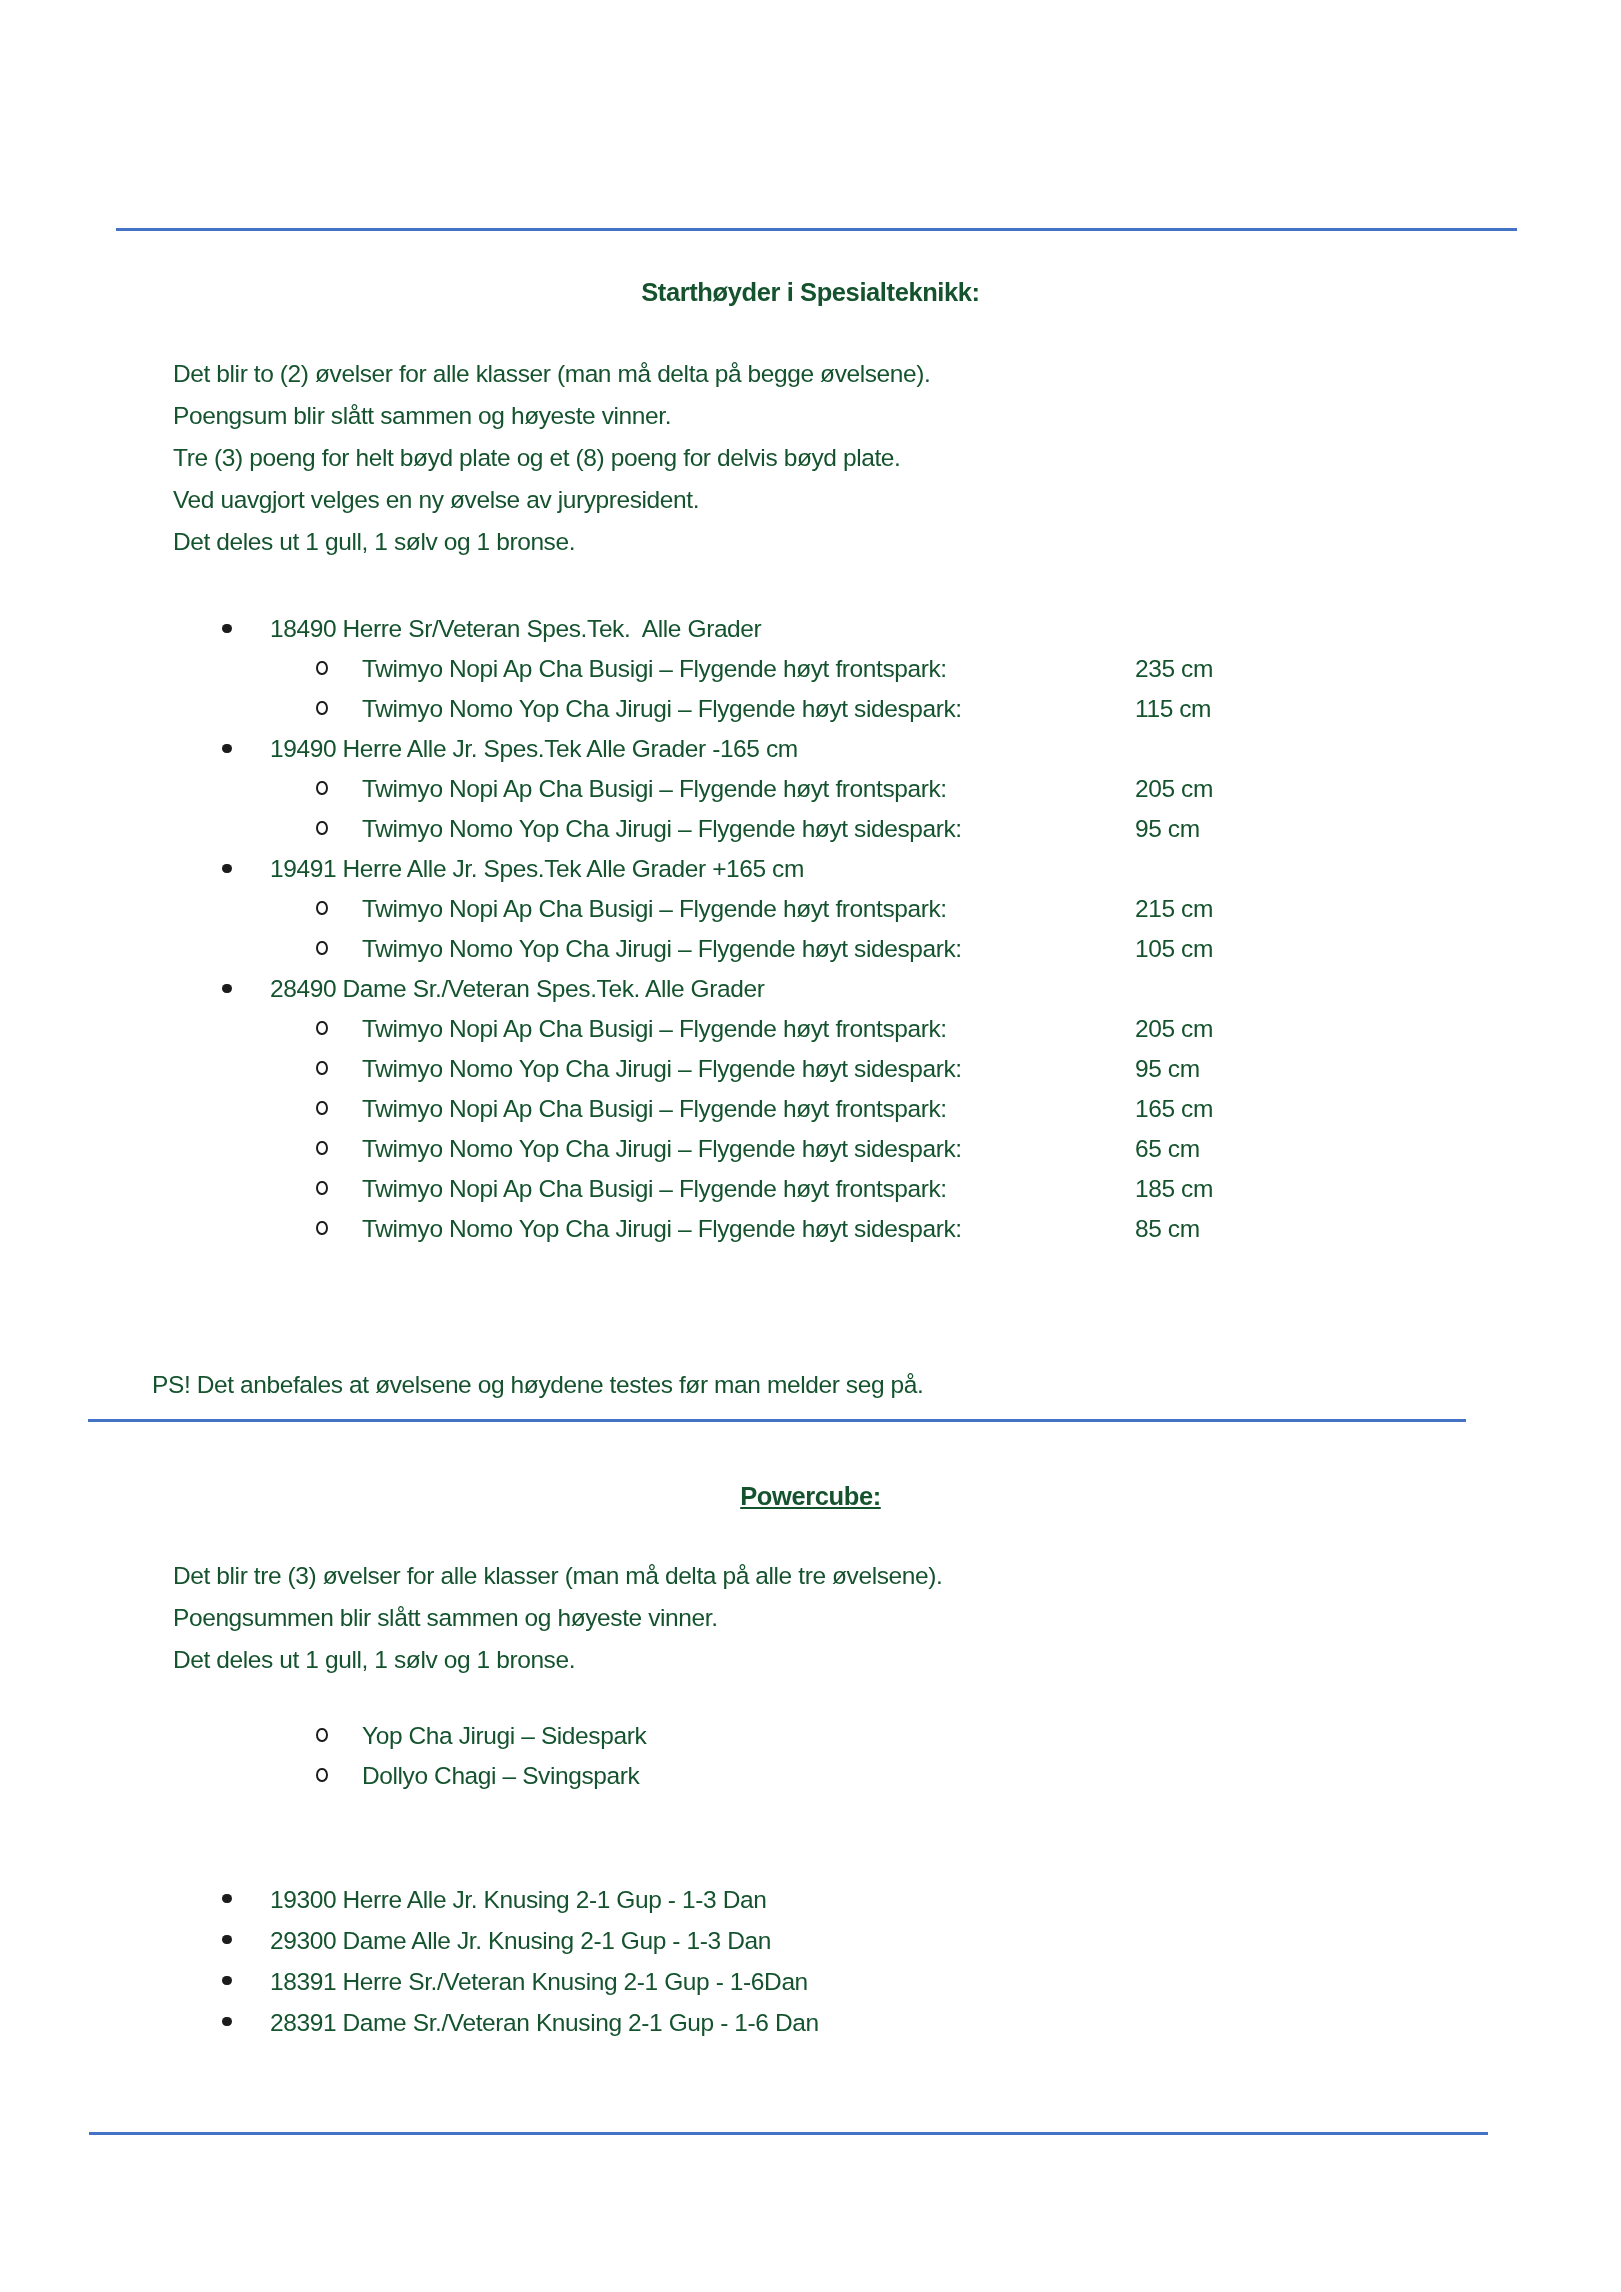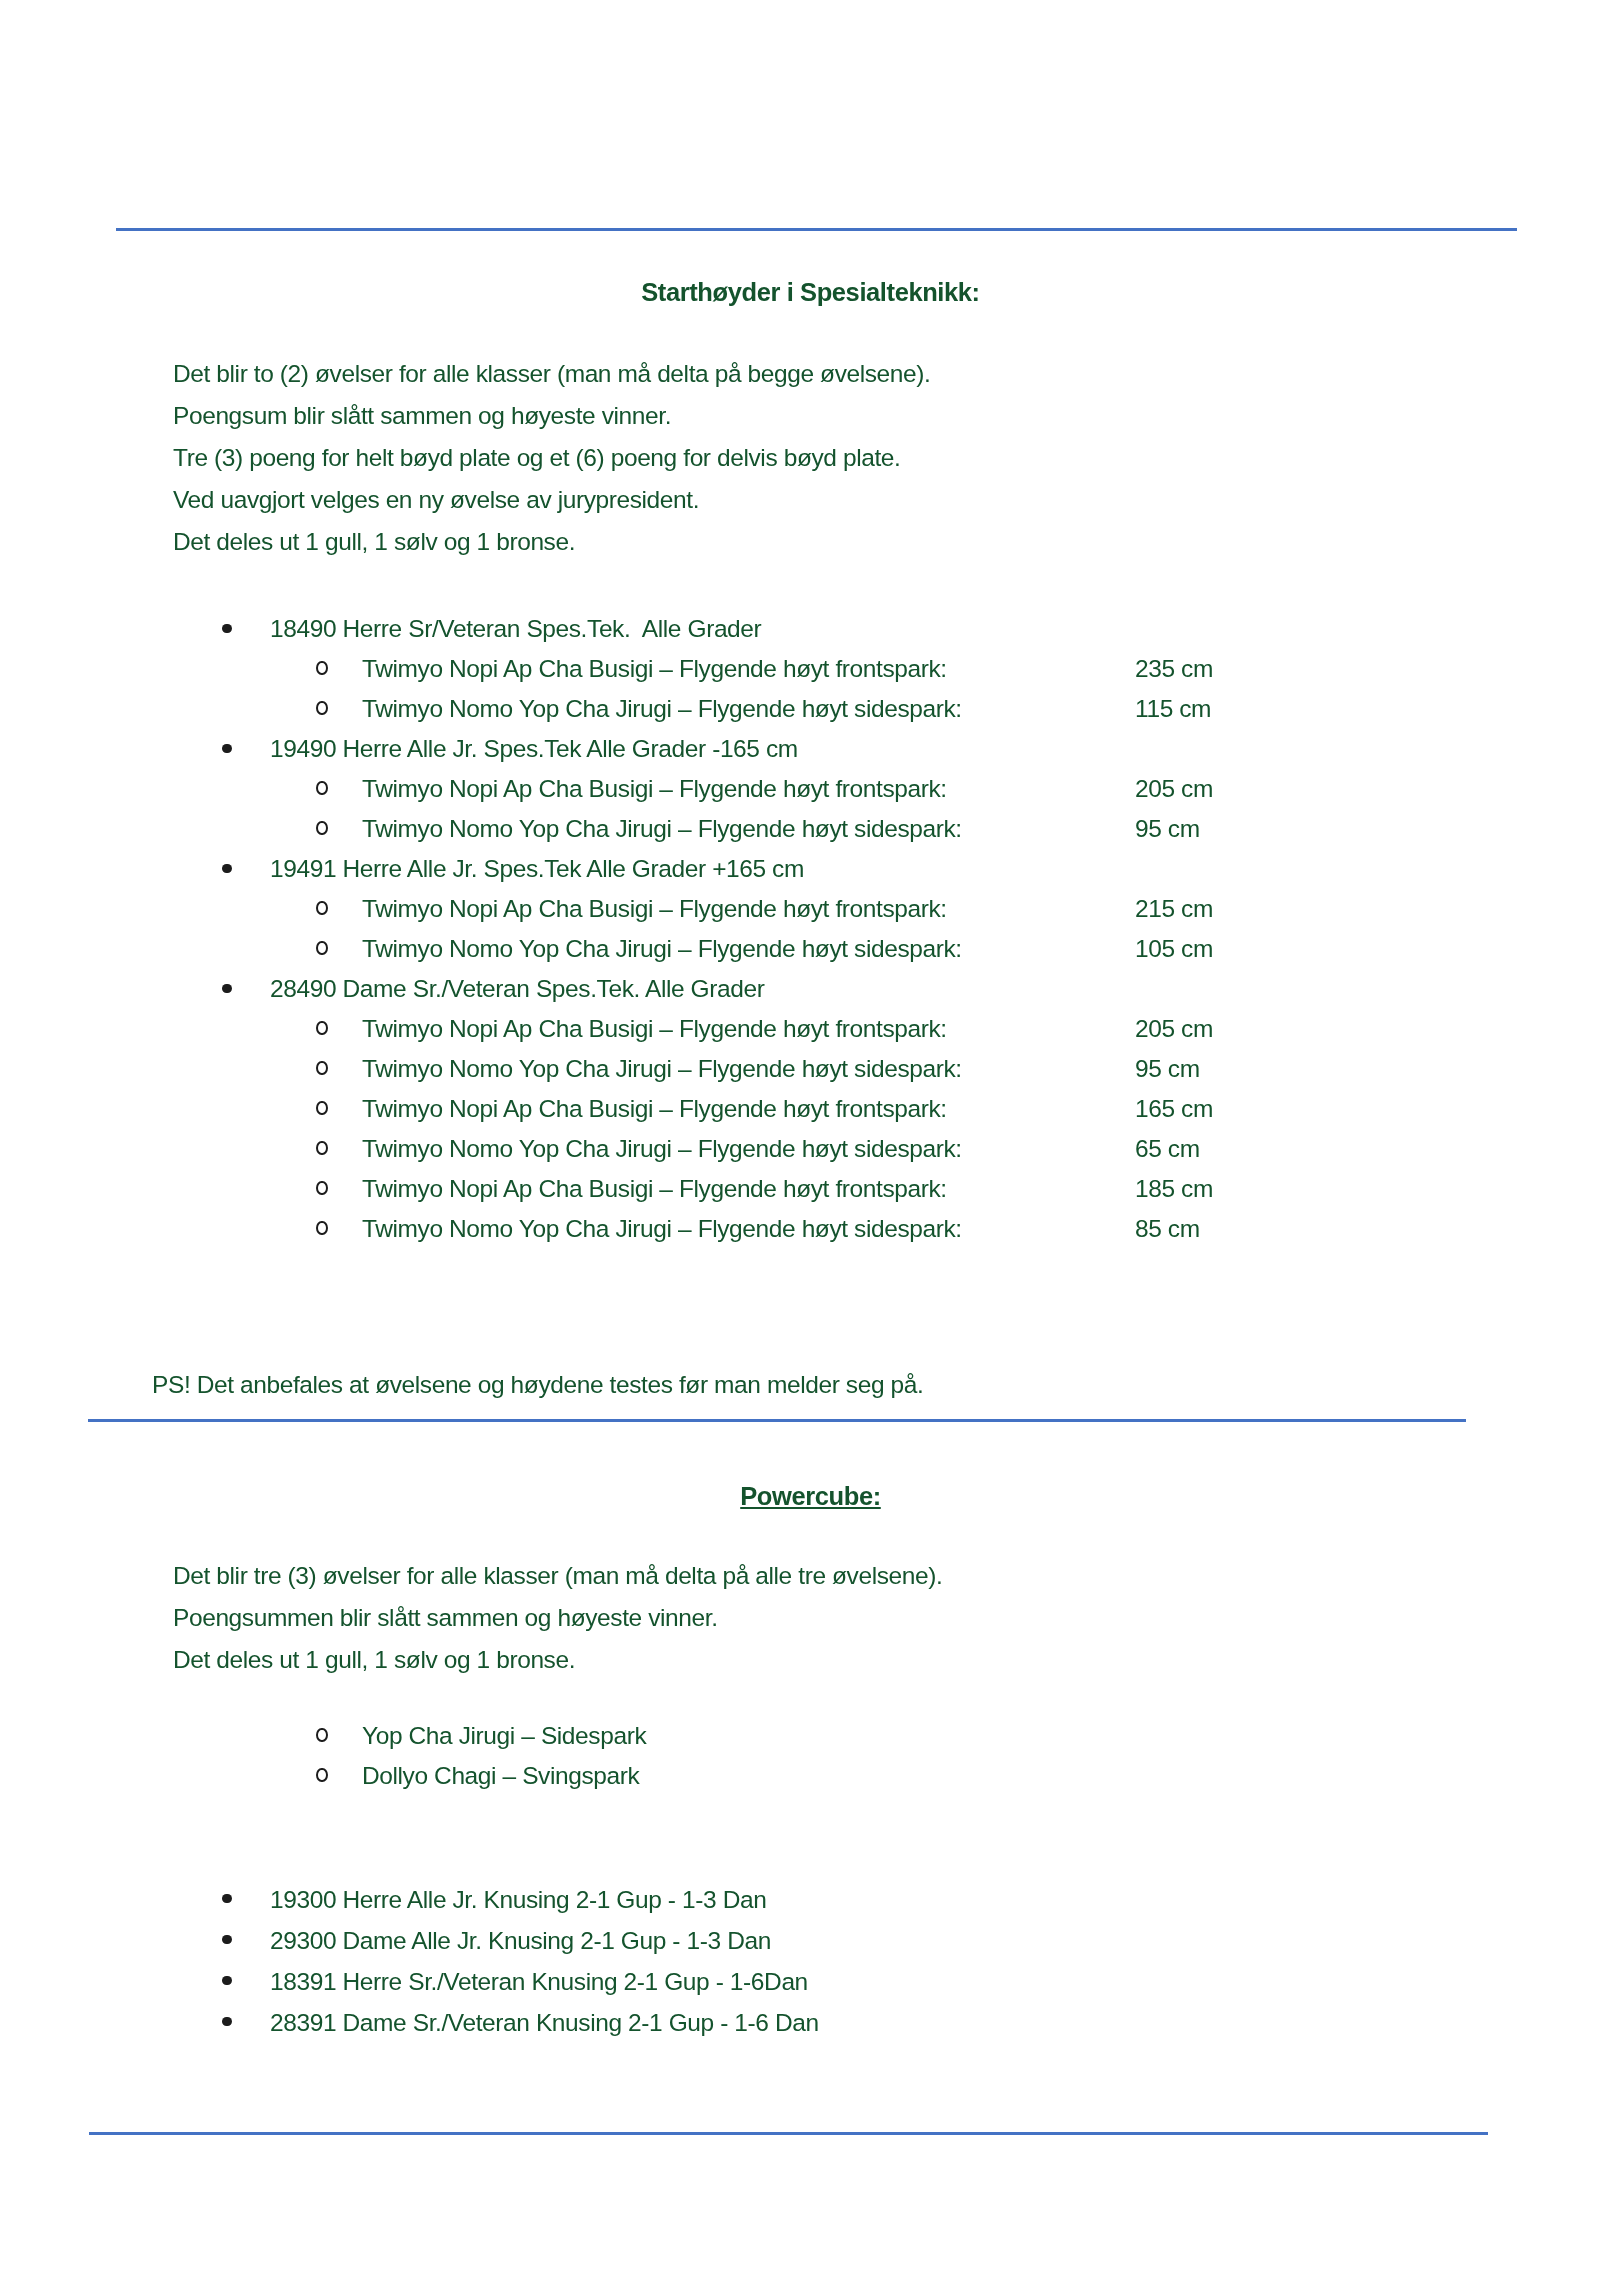--- a/index.html
+++ b/index.html
@@ -59,21 +59,21 @@
 
 <div id="page">
 
   <div class="hr" id="hr-top" style="background: rgb(68, 114, 196);"></div>
 
   <div class="doc-title" id="title-spesialteknikk">Starthøyder i Spesialteknikk:</div>
 
   <div class="para" id="intro-spesialteknikk">
     <div>Det blir to (2) øvelser for alle klasser (man må delta på begge øvelsene).</div>
     <div>Poengsum blir slått sammen og høyeste vinner.</div>
-    <div>Tre (3) poeng for helt bøyd plate og et (6) poeng for delvis bøyd plate.</div>
+    <div>Tre (3) poeng for helt bøyd plate og et (8) poeng for delvis bøyd plate.</div>
     <div>Ved uavgjort velges en ny øvelse av jurypresident.</div>
     <div>Det deles ut 1 gull, 1 sølv og 1 bronse.</div>
   </div>
 
   <div class="list" id="class-list-spesialteknikk">
 
     <div class="row">
       <span class="dot"></span>
       <span class="class-label">18490 Herre Sr/Veteran Spes.Tek.  Alle Grader</span>
     </div>

